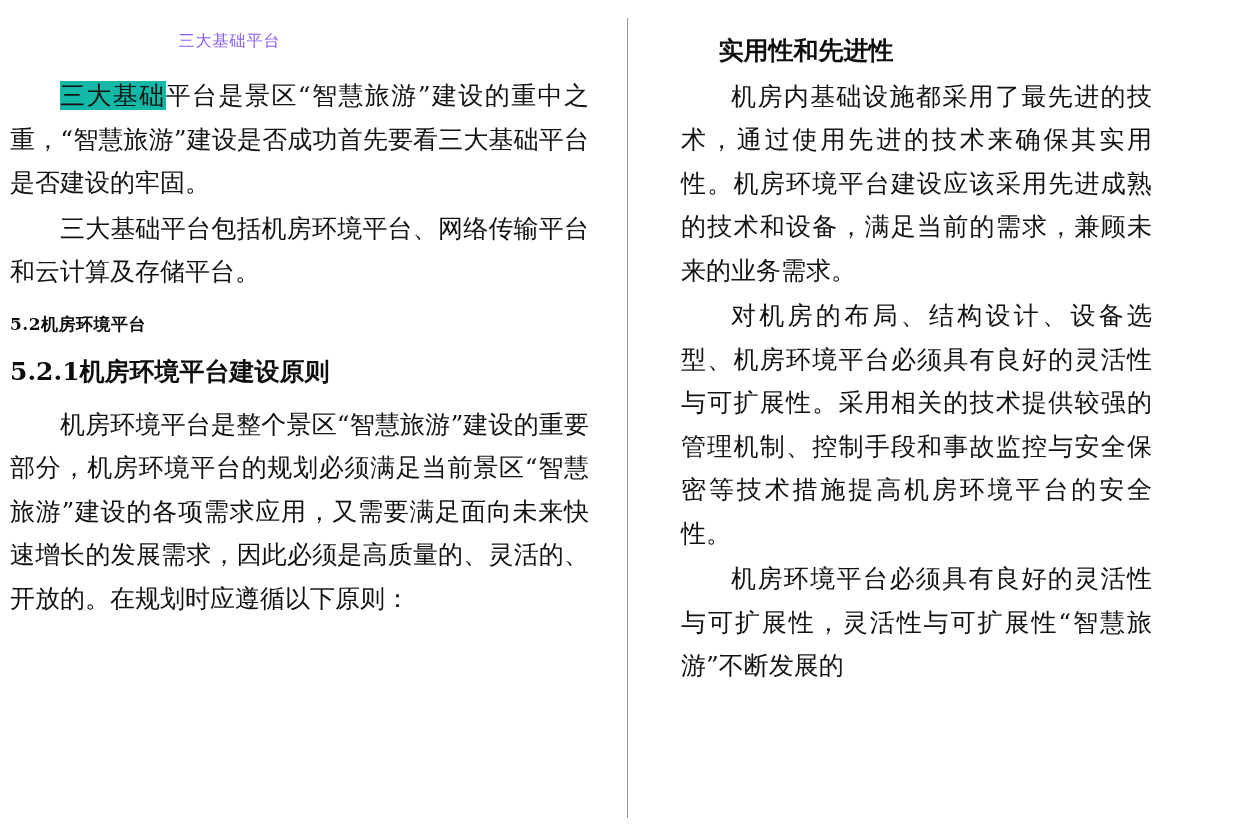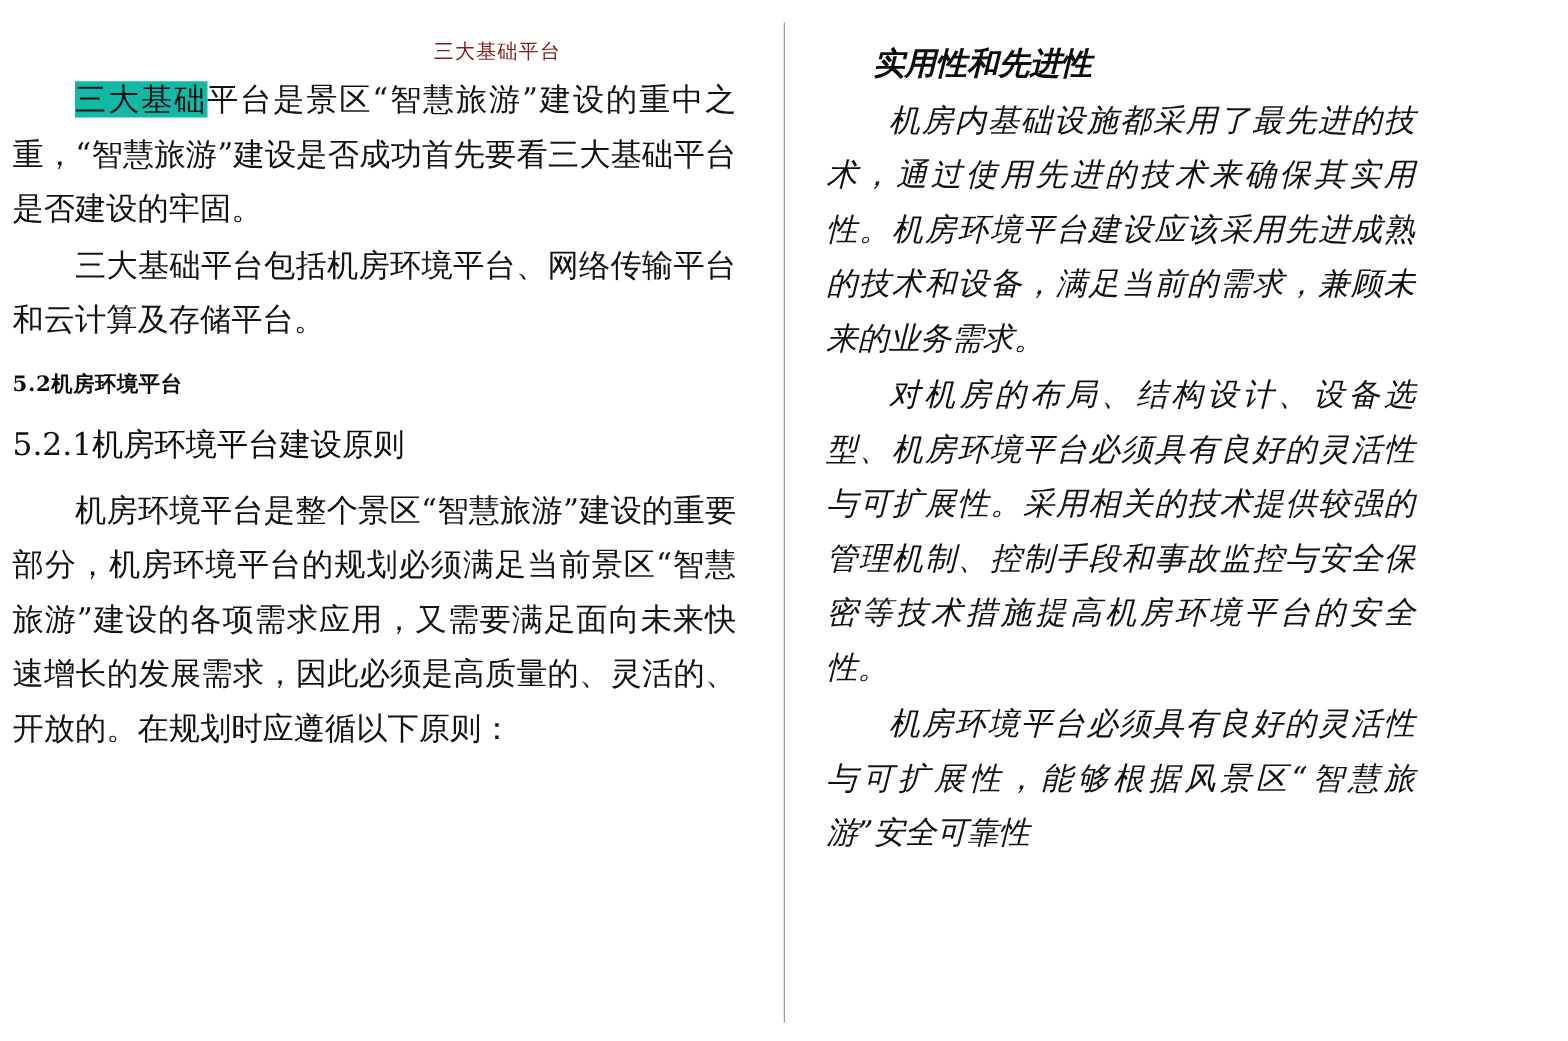--- a/index.html
+++ b/index.html
@@ -32,31 +32,30 @@
     position: absolute;
     top: 0;
     box-sizing: border-box;
   }
   .col-left {
     left: 0;
     width: 627px;
     padding: 30px 38px 0 10px;
   }
   .col-right {
-    left: 601px;
+    left: 621px;
     width: 571px;
     padding: 30px 40px 0 60px;
-    font-style: italic;
   }
   .running-head {
-    text-align: right;
+    text-align: center;
     font-size: 16px;
     line-height: 1.4;
-    color: #7f1d1d;
-    margin: 0 0 6px 0;
+    color: #8b5cf6;
+    margin: 0 0 22px 0;
     letter-spacing: 1px;
     padding-right: 140px;
   }
   p.body-text {
     margin: 0 0 2px 0;
     font-size: 25px;
     line-height: 1.74;
     text-align: justify;
     text-justify: inter-ideograph;
     text-indent: 2em;
@@ -69,21 +68,21 @@
     line-height: 1.5;
     font-weight: bold;
     color: #0d0d0d;
     text-indent: 0;
     letter-spacing: 0.5px;
   }
   h3.subheading {
     margin: 16px 0 12px 0;
     font-size: 25px;
     line-height: 1.5;
-    font-weight: normal;
+    font-weight: bold;
     color: #0d0d0d;
     text-indent: 0;
   }
   h4.rhead {
     margin: 0 0 2px 0;
     font-size: 25px;
     line-height: 1.7;
     font-weight: bold;
     color: #0d0d0d;
     text-indent: 1.5em;
@@ -115,17 +114,17 @@
 
   </div>
 
   <div class="column col-right">
 
     <h4 class="rhead">实用性和先进性</h4>
     <p class="body-text">机房内基础设施都采用了最先进的技术，通过使用先进的技术来确保其实用性。机房环境平台建设应该采用先进成熟的技术和设备，满足当前的需求，兼顾未来的业务需求。</p>
 
     <p class="body-text">对机房的布局、结构设计、设备选型、机房环境平台必须具有良好的灵活性与可扩展性。采用相关的技术提供较强的管理机制、控制手段和事故监控与安全保密等技术措施提高机房环境平台的安全性。</p>
 
-    <p class="body-text">机房环境平台必须具有良好的灵活性与可扩展性，能够根据风景区“智慧旅游”安全可靠性</p>
+    <p class="body-text">机房环境平台必须具有良好的灵活性与可扩展性，灵活性与可扩展性“智慧旅游”不断发展的</p>
 
   </div>
 
 </div>
 
 </body></html>

